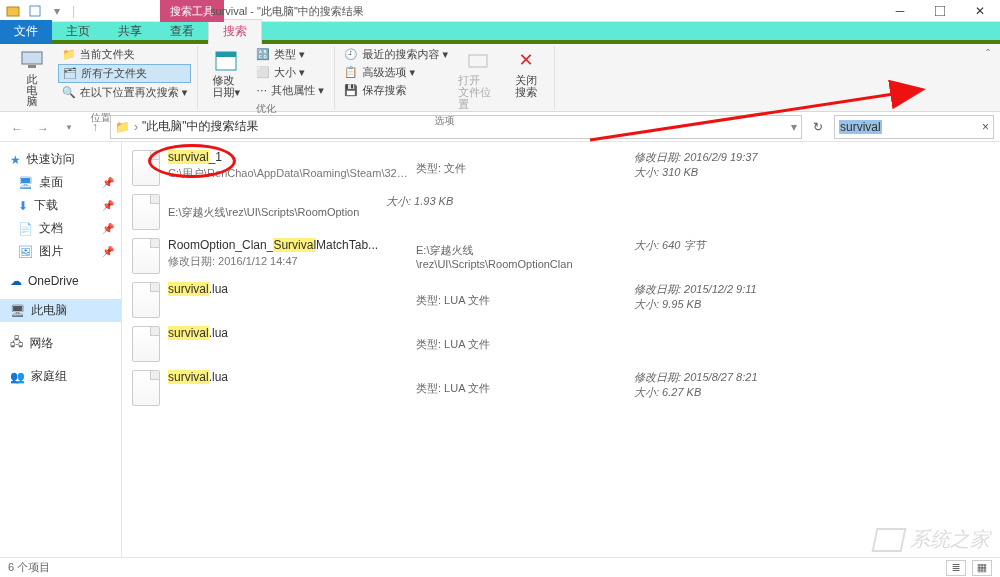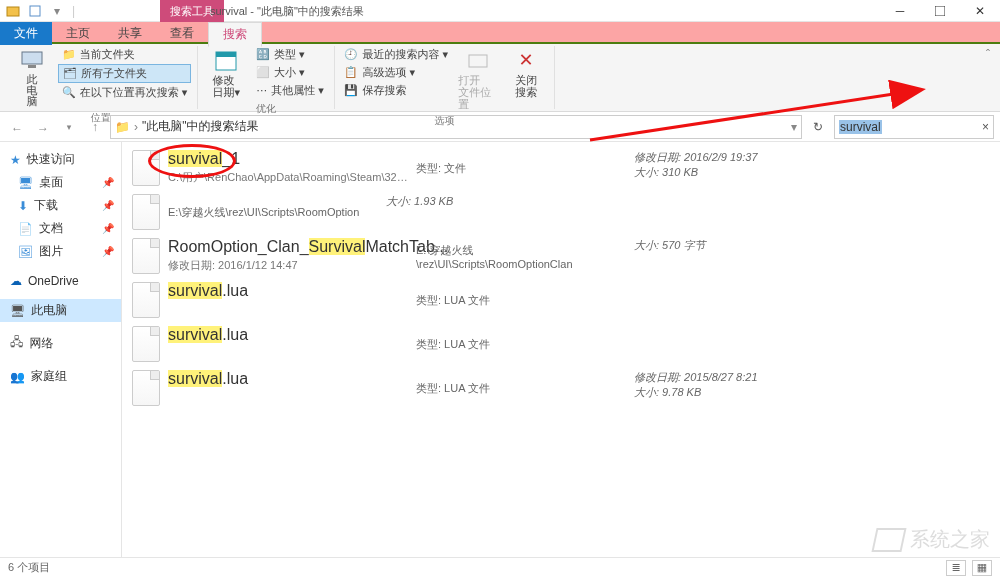--- a/index.html
+++ b/index.html
@@ -11,21 +11,21 @@
 .ti-icon { width: 14px; height: 14px; display: inline-flex; align-items: center; justify-content: center; }
 .titlebar-spacer { flex: 1; }
 .win-controls { display: flex; }
 .win-btn { width: 40px; height: 22px; display: flex; align-items: center; justify-content: center; color: #333; }
 
 
 .context-tab { position: absolute; top: 0; left: 160px; height: 22px; background: #ce4b7a; color: #fff; font-size: 11px; display: flex; align-items: center; padding: 0 10px; }
 .titlebar-title { position: absolute; top: 0; left: 210px; height: 22px; display: flex; align-items: center; font-size: 11px; color: #555; }
 
 
-.tabs { height: 22px; background: #fca5a5; display: flex; align-items: flex-start; border-bottom: 2px solid #4d7c0f; }
+.tabs { height: 22px; background: #5eead4; display: flex; align-items: center; border-bottom: 4px solid #4d7c0f; }
 .tab-file { background: #1979ca; color: #fff; padding: 3px 14px; font-size: 12px; }
 .tab { padding: 3px 14px; color: #444; font-size: 12px; }
 .tab.active { background: #f5f5f5; border: 1px solid #dadada; border-bottom: 1px solid #f5f5f5; color: #ce4b7a; }
 
 
 .ribbon { height: 68px; background: #f5f5f5; border-bottom: 1px solid #dadada; display: flex; padding: 2px 4px; }
 .rib-group { display: flex; flex-direction: column; padding: 0 6px; border-right: 1px solid #e0e0e0; }
 .rib-body { flex: 1; display: flex; gap: 4px; align-items: flex-start; }
 .rib-label { text-align: center; font-size: 10px; color: #777; padding-top: 2px; }
 .big-btn { display: flex; flex-direction: column; align-items: center; justify-content: center; width: 44px; font-size: 11px; color: #444; gap: 2px; padding: 2px; }
@@ -50,39 +50,39 @@
 .side-item.top { padding-left: 10px; }
 .side-item.sel { background: #cde8ff; }
 .side-pin { margin-left: auto; color: #888; font-size: 10px; }
 .side-sep { height: 8px; }
 
 .content { flex: 1; overflow: auto; padding: 4px 10px; position: relative; }
 .row { display: flex; align-items: flex-start; padding: 4px 0; border-bottom: 0; gap: 8px; }
 .file-icon { width: 28px; height: 36px; border: 1px solid #ccc; border-radius: 2px; background: linear-gradient(180deg,#fff,#f6f6f6); position: relative; flex-shrink: 0; }
 .file-icon::before { content:""; position:absolute; top:0; right:0; width:8px; height:8px; background:#eee; border-left:1px solid #ccc; border-bottom:1px solid #ccc; }
 .col-main { width: 240px; }
-.fname { font-size: 16px; }
+.fname { font-size: 12px; }
 .hl { background: #fff27a; }
 .fpath { font-size: 11px; color: #777; margin-top: 2px; white-space: nowrap; overflow: hidden; text-overflow: ellipsis; }
 .col-type { width: 210px; font-size: 11px; color: #666; align-self: center; }
 .col-meta { font-size: 11px; color: #666; }
 .col-meta div { white-space: nowrap; font-style: italic; }
 
 .circle { position: absolute; border: 3px solid #e11; border-radius: 50%; width: 88px; height: 34px; top: 2px; left: 26px; pointer-events: none; }
 
 
 .status { position: absolute; bottom: 0; left: 0; right: 0; height: 20px; border-top: 1px solid #e5e5e5; display: flex; align-items: center; padding: 0 8px; font-size: 11px; color: #666; }
 .status-right { margin-left: auto; display: flex; gap: 6px; }
 .view-btn { width: 20px; height: 16px; border: 1px solid #ccc; display: flex; align-items: center; justify-content: center; }
 
 
 .arrow { position: absolute; top: 80px; right: 60px; pointer-events:none; }
 
 
-.wm { position:absolute; right:10px; bottom:24px; color:#bbb; font-size:20px; display:flex; align-items:center; gap:6px; opacity:.5;}
+.wm { position:absolute; right:10px; bottom:24px; color:#bbb; font-size:20px; font-style:italic; display:flex; align-items:center; gap:6px; opacity:.5;}
 .wm-logo{ width:30px;height:24px;border:2px solid #bbb; transform:skewX(-12deg);}
 </style>
 </head>
 <body>
 
 <div class="titlebar">
   <div class="titlebar-left">
     <span class="ti-icon">
         <svg width="14" height="14">
           <rect x="1" y="3" width="12" height="9" fill="#f3c14b" stroke="#b88716"></rect>
@@ -306,46 +306,50 @@
         </div>
       </div>
       <div class="row">
     <div class="file-icon"></div>
     <div class="col-main">
       <div class="fname">RoomOption_Clan_<span class="hl">Survival</span>MatchTab...</div>
       <div class="fpath">修改日期: 2016/1/12 14:47</div>
     </div>
     <div class="col-type">E:\穿越火线\rez\UI\Scripts\RoomOptionClan</div>
     <div class="col-meta">
-          <div>大小: 570 字节</div>
+          <div>大小: 640 字节</div>
         </div>
       </div>
       <div class="row">
     <div class="file-icon"></div>
     <div class="col-main">
       <div class="fname"><span class="hl">survival</span>.lua</div>
     </div>
     <div class="col-type">类型: LUA 文件</div>
+    <div class="col-meta">
+          <div>修改日期: 2015/12/2 9:11</div>
+          <div>大小: 9.95 KB</div>
+        </div>
       </div>
       <div class="row">
     <div class="file-icon"></div>
     <div class="col-main">
       <div class="fname"><span class="hl">survival</span>.lua</div>
     </div>
     <div class="col-type">类型: LUA 文件</div>
       </div>
       <div class="row">
     <div class="file-icon"></div>
     <div class="col-main">
       <div class="fname"><span class="hl">survival</span>.lua</div>
     </div>
     <div class="col-type">类型: LUA 文件</div>
     <div class="col-meta">
           <div>修改日期: 2015/8/27 8:21</div>
-          <div>大小: 9.78 KB</div>
+          <div>大小: 6.27 KB</div>
         </div>
       </div>
       <div class="circle"></div>
     </div>
 </div>
 
 <div class="status">
   <span>6 个项目</span>
   <div class="status-right">
     <div class="view-btn">≣</div>

